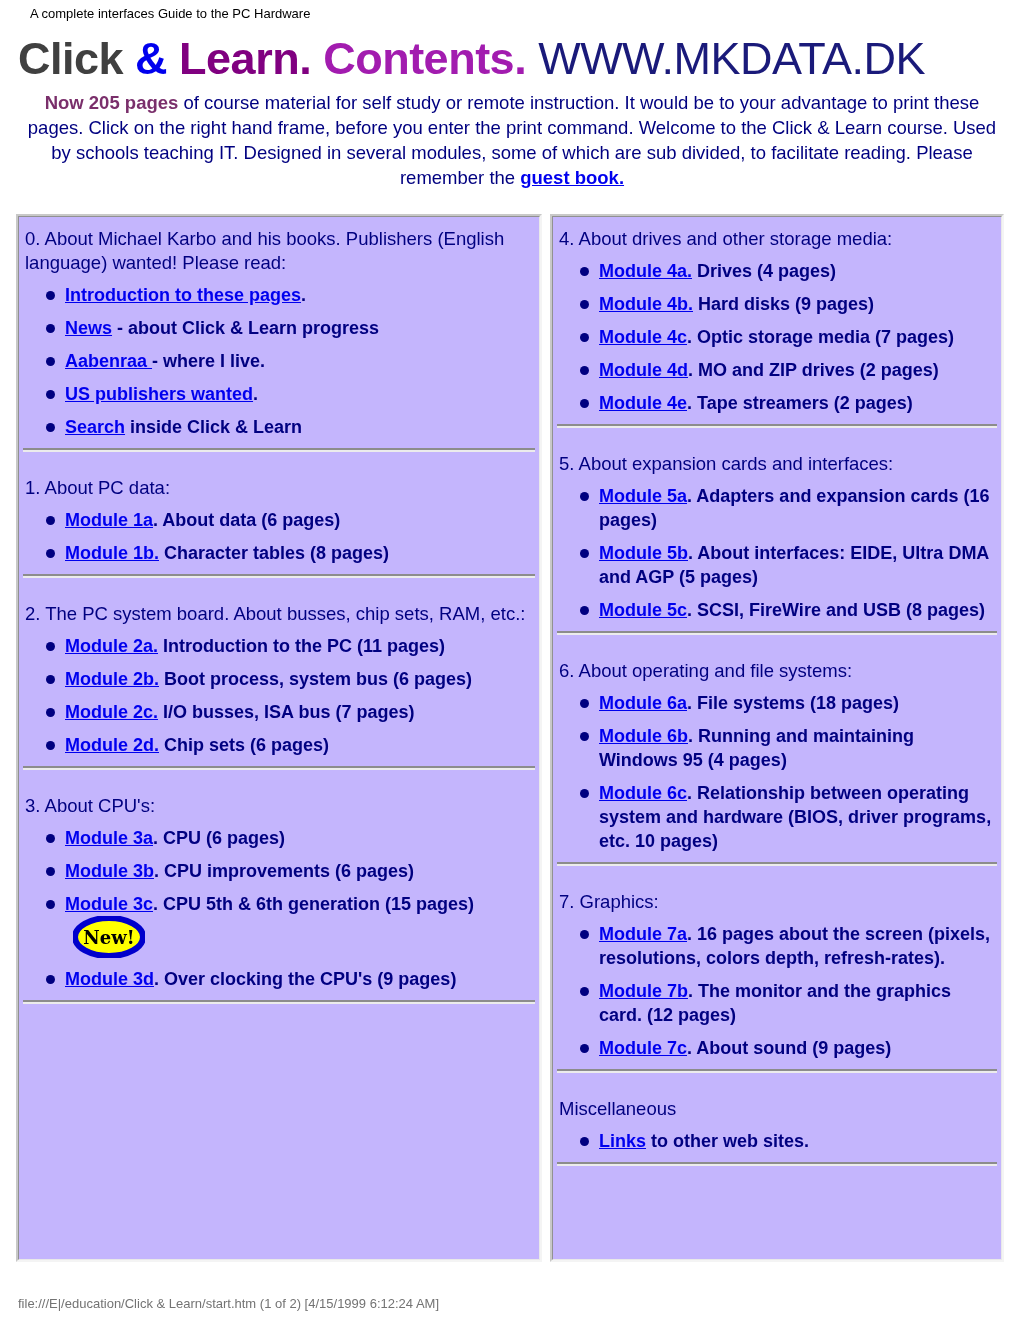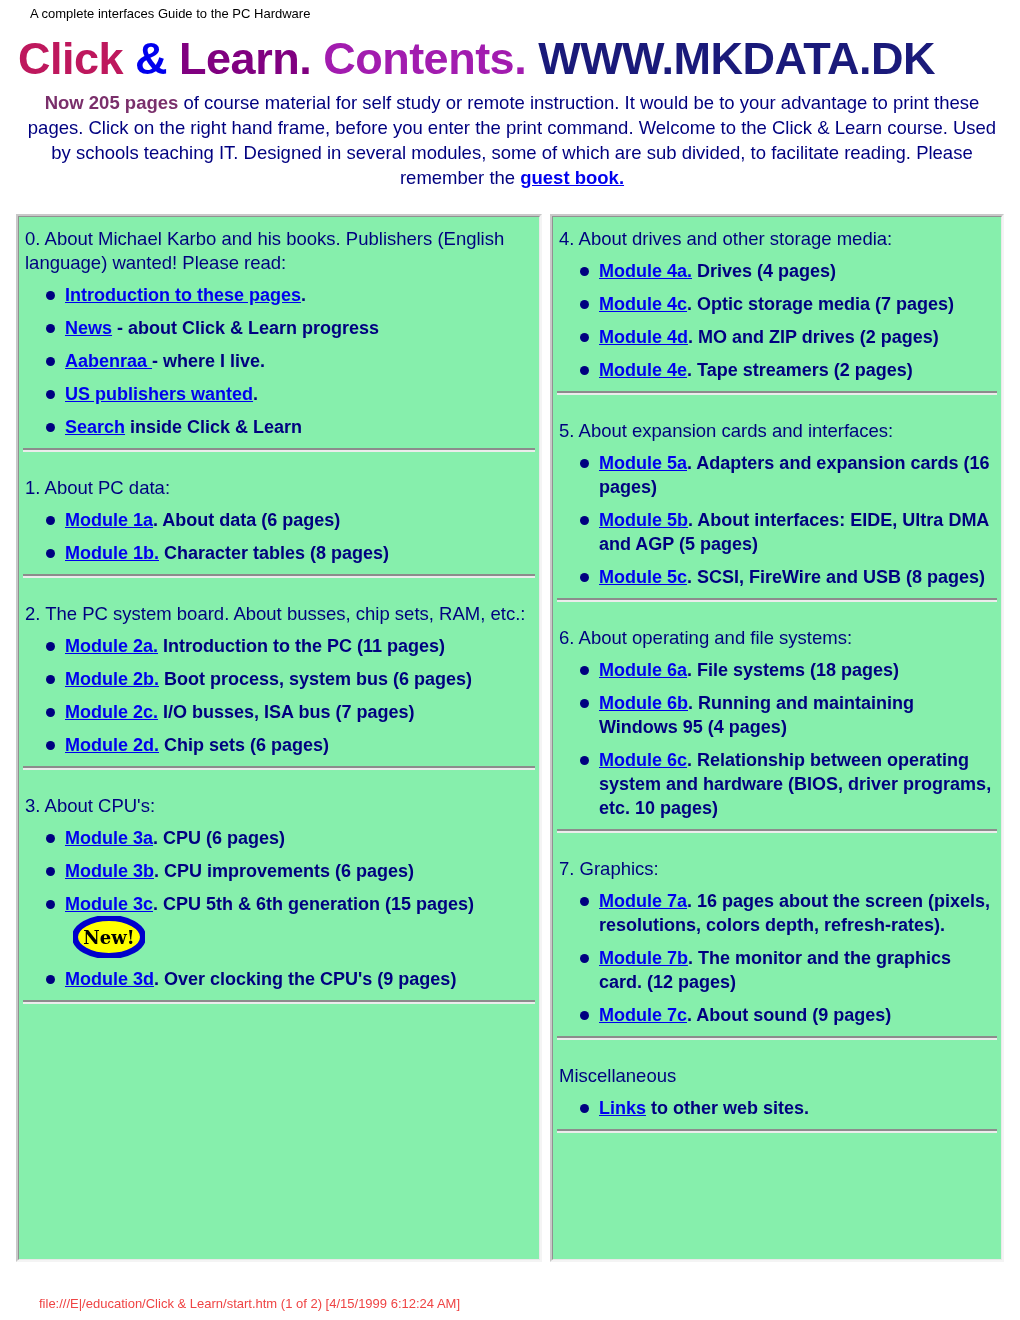--- a/index.html
+++ b/index.html
@@ -31,25 +31,25 @@
   .title-line {
     position: absolute;
     left: 18px;
     top: 36px;
     font-size: 45px;
     font-weight: bold;
     line-height: 1.0;
     white-space: nowrap;
     letter-spacing: -0.5px;
   }
-  .t-click   { color: #be185d; }
+  .t-click   { color: #404040; }
   .t-amp     { color: #0000ee; }
   .t-learn   { color: #800080; }
   .t-contents{ color: #a21caf; }
-  .t-url     { color: #1a1a7a; font-weight: bold; margin-top: 44px; }
+  .t-url     { color: #1a1a7a; font-weight: normal; margin-top: 44px; }
 
   
   .intro {
     position: absolute;
     left: 18px;
     top: 90px;
     width: 988px;
     font-size: 18.5px;
     line-height: 25px;
     color: #000080;
@@ -70,21 +70,21 @@
     width: 988px;
     height: 1048px;
   }
   .col {
     position: absolute;
     top: 0;
     height: 1048px;
     box-sizing: border-box;
     border: 2px solid;
     border-color: #c8c8c8 #f4f4f4 #f4f4f4 #c8c8c8;
-    background: #86efac;
+    background: #c4b5fd;
   }
   .col-inner {
     box-sizing: border-box;
     height: 100%;
     border: 1px solid;
     border-color: #919191 #e9e9e9 #e9e9e9 #919191;
     padding: 0;
   }
   .col-left  { left: 0;     width: 526px; }
   .col-right { left: 534px; width: 454px; }
@@ -142,24 +142,24 @@
     width: 72px;
     height: 42px;
     margin-left: 8px;
     position: relative;
   }
   .new-badge svg { display: block; }
 
   
   .footer {
     position: absolute;
-    left: 39px;
+    left: 18px;
     top: 1296px;
     font-size: 13px;
-    color: #ef4444;
+    color: #737373;
     white-space: nowrap;
   }
 </style>
 </head>
 <body>
 
 <div class="page-head">A complete interfaces Guide to the PC Hardware</div>
 
 <div class="title-line"><span class="t-click">Click</span> <span class="t-amp">&amp;</span> <span class="t-learn">Learn.</span> <span class="t-contents">Contents.</span> <span class="t-url">WWW.MKDATA.DK</span></div>
 
@@ -217,20 +217,21 @@
         <div class="pad-after-sep"></div>
       </div>
   </div>
 
   <div class="col col-right">
     <div class="col-inner" id="right-col">
         <div class="section">
           <div class="section-head">4. About drives and other storage media:</div>
           <ul class="mods">
             <li><a href="#">Module 4a.</a><span> Drives (4 pages)</span></li>
+            <li><a href="#">Module 4b.</a><span> Hard disks (9 pages)</span></li>
             <li><a href="#">Module 4c</a><span>. Optic storage media (7 pages)</span></li>
             <li><a href="#">Module 4d</a><span>. MO and ZIP drives (2 pages)</span></li>
             <li><a href="#">Module 4e</a><span>. Tape streamers (2 pages)</span></li>
           </ul>
         </div>
         <div class="sep"></div>
         <div class="pad-after-sep"></div>
         <div class="section">
           <div class="section-head">5. About expansion cards and interfaces:</div>
           <ul class="mods">

